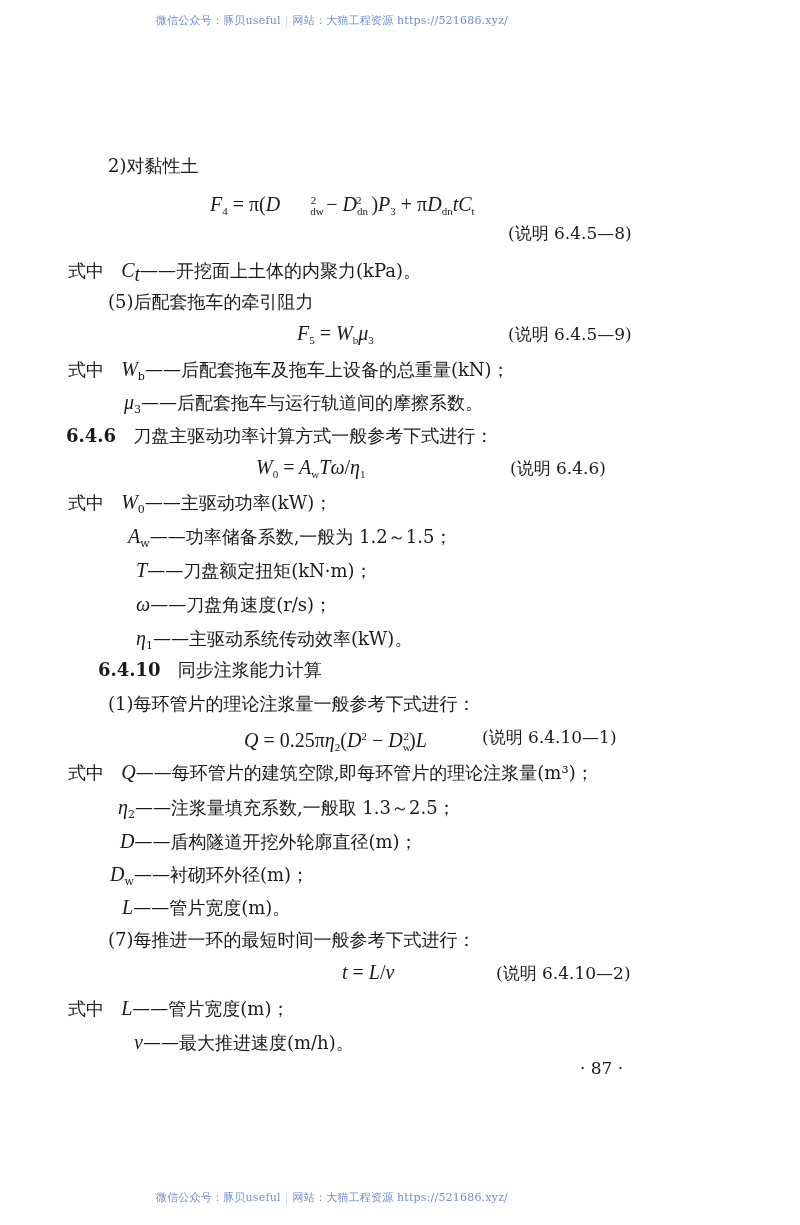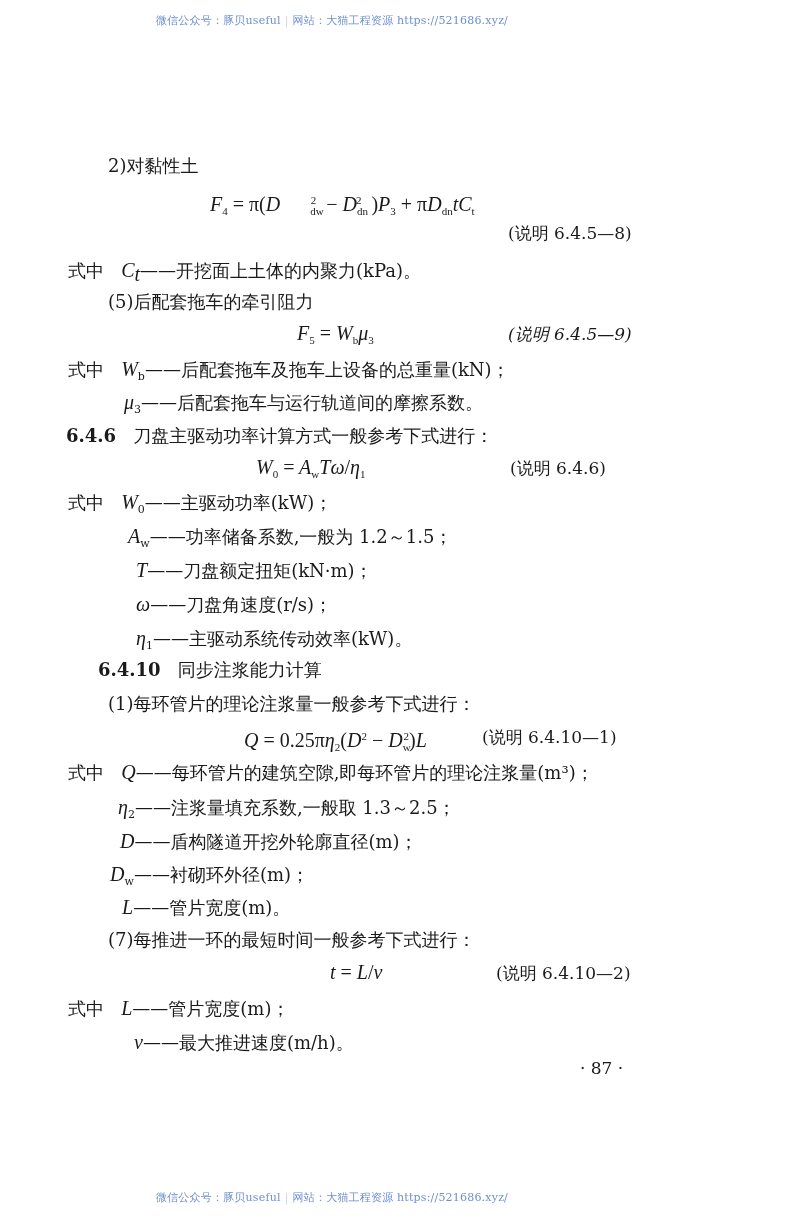--- a/index.html
+++ b/index.html
@@ -40,21 +40,21 @@
 <div class="line math" style="left:210px; top:188px;">F<sub>4</sub> <span class="up">= π(</span>D<sub style="position:relative;left:-1px;margin-left:31px;">dw</sub><sup style="margin-left:-14px;">2</sup><span class="up">&nbsp;&nbsp;− </span>D<sub>dn</sub><sup style="margin-left:-12px;">2</sup><span class="up">&nbsp;&nbsp;)</span>P<sub>3</sub> <span class="up">+ π</span>D<sub>dn</sub>tC<sub>t</sub></div>
 <div class="eqno" style="left:508px; top:222px;">(说明 6.4.5—8)</div>
 
 <div class="line" style="left:68px; top:258px;">
   <span>式中</span>&nbsp;&nbsp;&nbsp;<span class="math">C</span><sub class="math">t</sub><span>——开挖面上土体的内聚力(kPa)。</span>
 </div>
 
 <div class="line" style="left:108px; top:290px;">(5)后配套拖车的牵引阻力</div>
 
 <div class="line math" style="left:297px; top:321px;">F<sub>5</sub> <span class="up">=</span> W<sub>b</sub>μ<sub>3</sub></div>
-<div class="eqno" style="left:508px; top:323px;font-style:italic;">(说明 6.4.5—9)</div>
+<div class="eqno" style="left:508px; top:323px;">(说明 6.4.5—9)</div>
 
 <div class="line" style="left:68px; top:357px;text-align:right;">
   <span>式中</span>&nbsp;&nbsp;&nbsp;<span class="math">W</span><sub>b</sub><span>——后配套拖车及拖车上设备的总重量(kN)；</span>
 </div>
 <div class="line" style="left:124px; top:390px;">
   <span class="math">μ</span><sub>3</sub><span>——后配套拖车与运行轨道间的摩擦系数。</span>
 </div>
 
 <div class="line" style="left:66px; top:424px;">
   <span class="bold">6.4.6</span>&nbsp;&nbsp;&nbsp;<span>刀盘主驱动功率计算方式一般参考下式进行：</span>
@@ -99,21 +99,21 @@
 </div>
 <div class="line" style="left:110px; top:862px;">
   <span class="math">D</span><sub>w</sub><span>——衬砌环外径(m)；</span>
 </div>
 <div class="line" style="left:122px; top:895px;">
   <span class="math">L</span><span>——管片宽度(m)。</span>
 </div>
 
 <div class="line" style="left:108px; top:928px;">(7)每推进一环的最短时间一般参考下式进行：</div>
 
-<div class="line math" style="left:330px; top:960px;">t <span class="up">=</span> L<span class="up">/</span>v</div>
+<div class="line math" style="left:342px; top:960px;">t <span class="up">=</span> L<span class="up">/</span>v</div>
 <div class="eqno" style="left:496px; top:962px;">(说明 6.4.10—2)</div>
 
 <div class="line" style="left:68px; top:996px;">
   <span>式中</span>&nbsp;&nbsp;&nbsp;<span class="math">L</span><span>——管片宽度(m)；</span>
 </div>
 <div class="line" style="left:134px; top:1030px;">
   <span class="math">v</span><span>——最大推进速度(m/h)。</span>
 </div>
 
 <div class="pagenum" style="left:580px; top:1058px;">· 87 ·</div>

